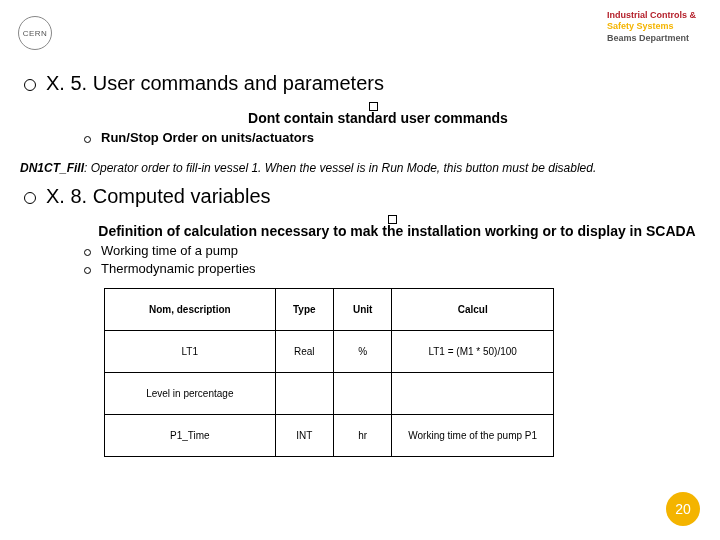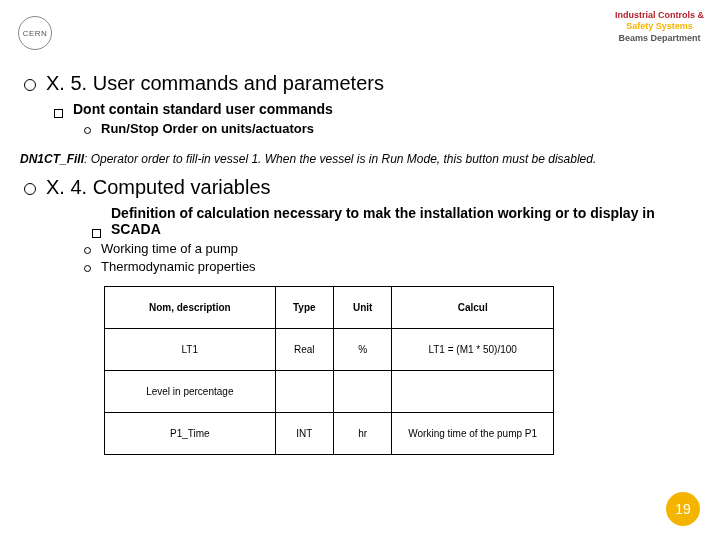--- a/index.html
+++ b/index.html
@@ -2,29 +2,29 @@
 <html><head>
 <meta charset="utf-8">
 <style>
   * { box-sizing: border-box; margin: 0; padding: 0; }
   html, body { width: 720px; height: 540px; font-family: Arial, sans-serif; background: #fff; color: #000; }
   .slide { position: relative; width: 720px; height: 540px; padding: 14px 18px 10px 18px; }
 
   .hdr { display: flex; align-items: flex-end; }
   .logo { width: 34px; height: 34px; border: 1px solid #888; border-radius: 50%; display: flex; align-items: center; justify-content: center; font-size: 8px; letter-spacing: 0.5px; color: #555; margin-right: 10px; margin-top: 2px; }
   .title { font-size: 24px; letter-spacing: 0.5px; font-weight: 400; }
-  .dept { position: absolute; top: 10px; right: 16px; text-align: center; font-size: 9px; font-weight: 700; line-height: 1.25; }
+  .dept { position: absolute; top: 10px; right: 24px; text-align: left; font-size: 9px; font-weight: 700; line-height: 1.25; }
   .dept .l1 { color: #b41f2a; }
   .dept .l2 { color: #f4b400; }
   .dept .l3 { color: #555; }
 
   .body { margin-top: 22px; }
 
   .lvl1 { margin: 10px 0 6px 6px; font-size: 20px; display: flex; align-items: center; }
-  .lvl2 { margin: 6px 0 4px 36px; font-size: 14px; font-weight: 700; display: flex; align-items: flex-end; }
+  .lvl2 { margin: 6px 0 4px 36px; font-size: 14px; font-weight: 700; display: flex; align-items: center; flex-direction: column; }
   .lvl2.nf { font-weight: 400; padding-left: 38px; }
   .lvl3 { margin: 3px 0 3px 66px; font-size: 13px; font-weight: 700; display: flex; align-items: center; }
   .lvl3.nf { font-weight: 400; }
 
   .b1 { width: 12px; height: 12px; border: 1.5px solid #000; border-radius: 50%; display: inline-block; margin-right: 10px; position: relative; top: 1px; flex: 0 0 auto; }
   .b2 { width: 9px; height: 9px; border: 1.3px solid #000; display: inline-block; margin-right: 10px; position: relative; top: 1px; flex: 0 0 auto; }
   .b3 { width: 7px; height: 7px; border: 1.2px solid #000; border-radius: 50%; display: inline-block; margin-right: 10px; position: relative; top: 2px; flex: 0 0 auto; }
 
   .note { margin: 16px 0 6px 2px; font-size: 12px; font-style: italic; }
   .note .k { font-weight: 700; font-style: italic; }
@@ -65,21 +65,21 @@
       <span class="b3"></span>
       <span>Run/Stop Order on units/actuators</span>
     </div>
 
     <div class="note">
       <span class="k">DN1CT_Fill</span><span>:  Operator order to fill-in vessel 1. When the vessel is in Run Mode, this button must be disabled.</span>
     </div>
 
     <div class="lvl1">
       <span class="b1"></span>
-      <span>X. 4. Computed variables</span>
+      <span>X. 8. Computed variables</span>
     </div>
     <div class="lvl2 nf" style="font-weight:700">
       <span class="b2"></span>
       <span style="font-weight:700">Definition of calculation necessary to mak the installation working or to display in SCADA</span>
     </div>
     <div class="lvl3 nf">
       <span class="b3"></span>
       <span>Working time of a pump</span>
     </div>
     <div class="lvl3 nf">
@@ -113,14 +113,14 @@
           <td>INT</td>
           <td>hr</td>
           <td>Working time of the pump P1</td>
         </tr>
       </tbody>
         </table>
     </div>
 
   </div>
 
-  <div class="pagenum">19</div>
+  <div class="pagenum">20</div>
 </div>
 
 </body></html>

